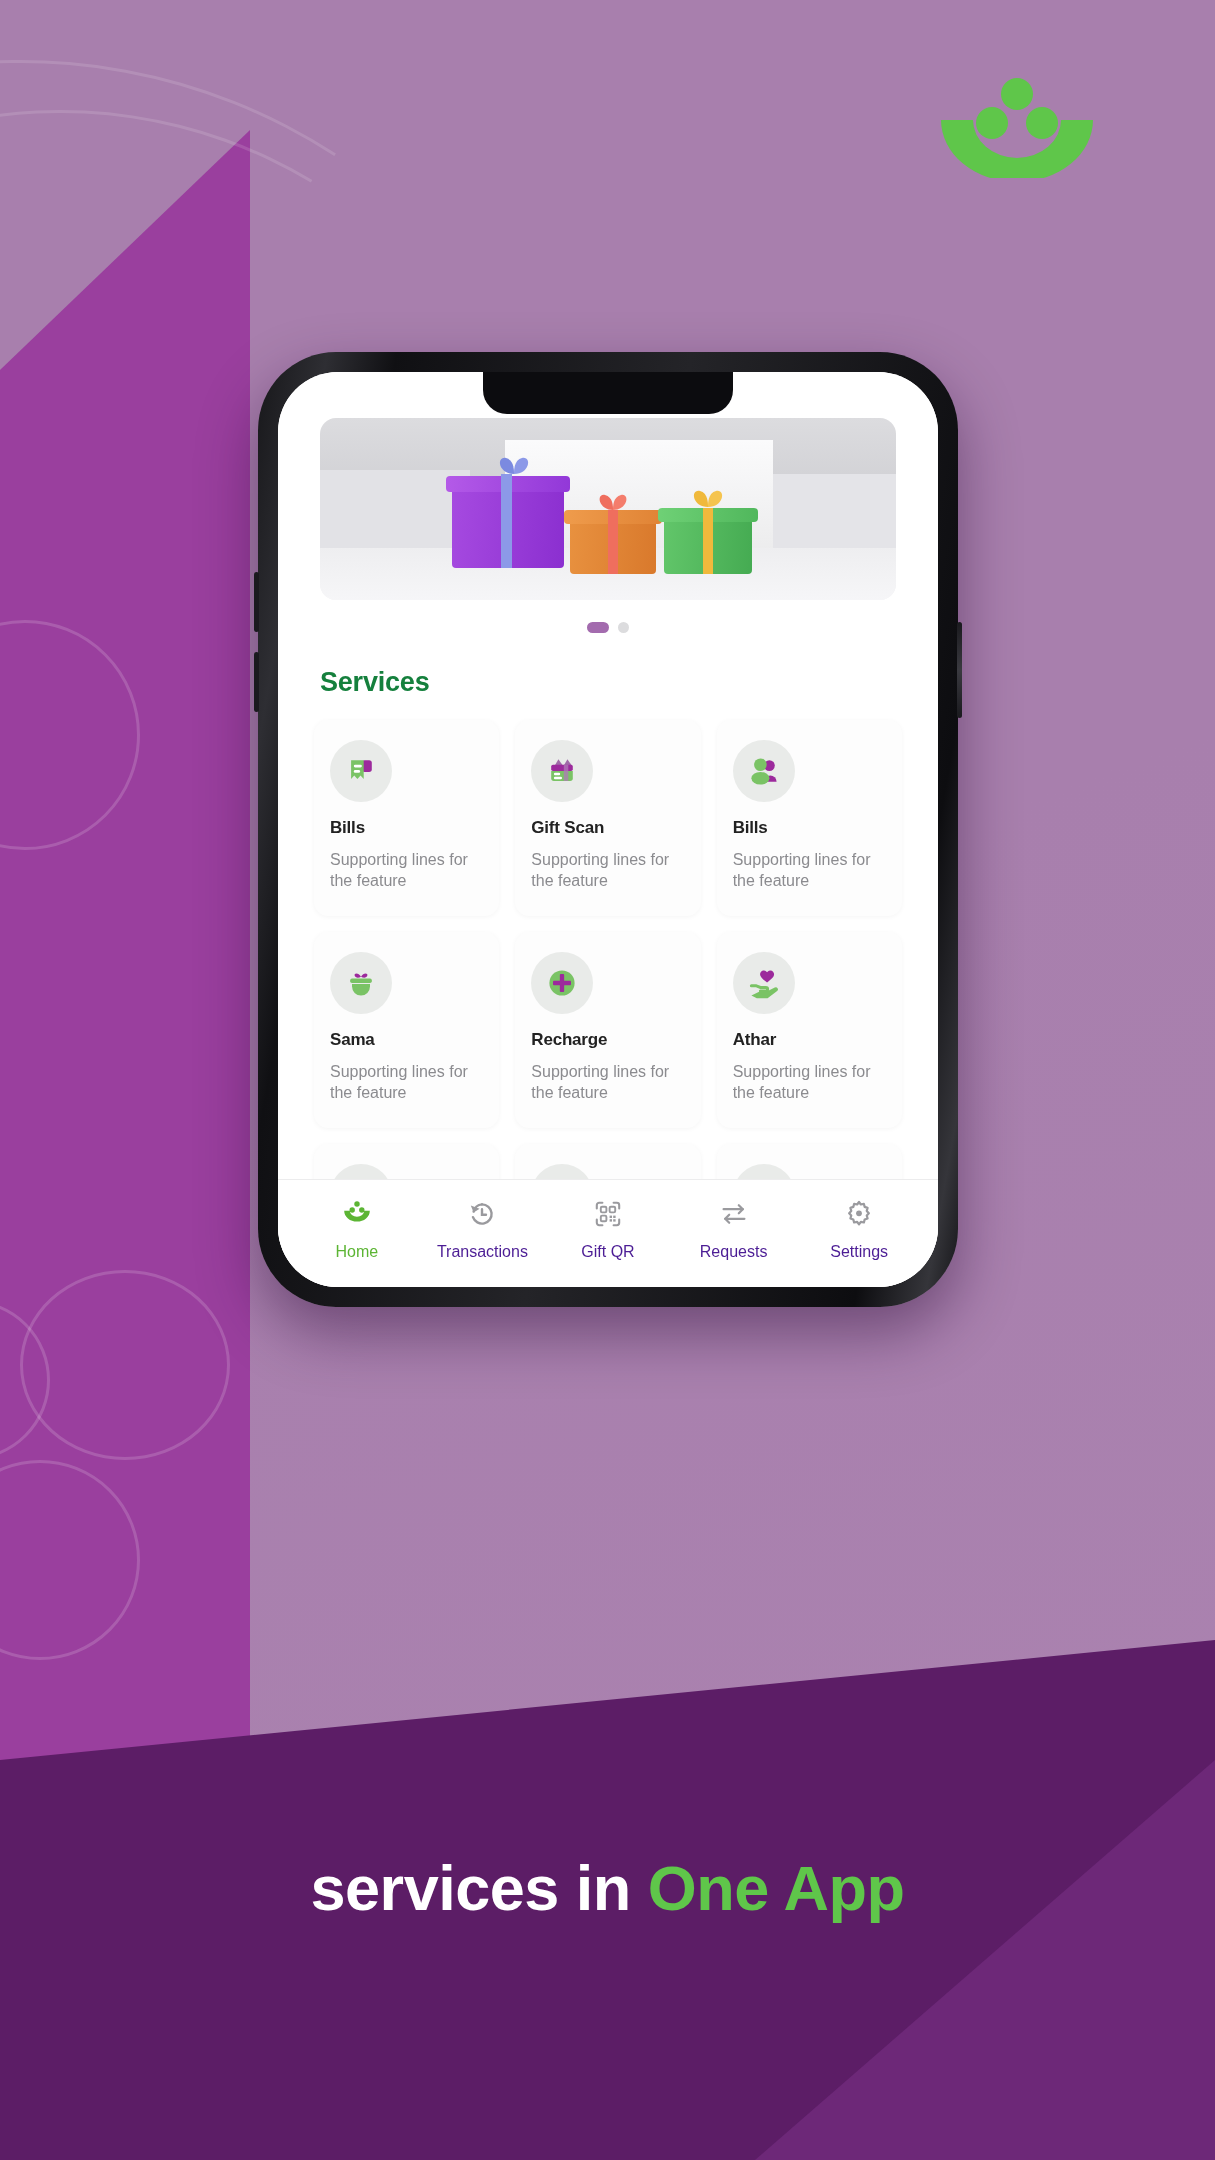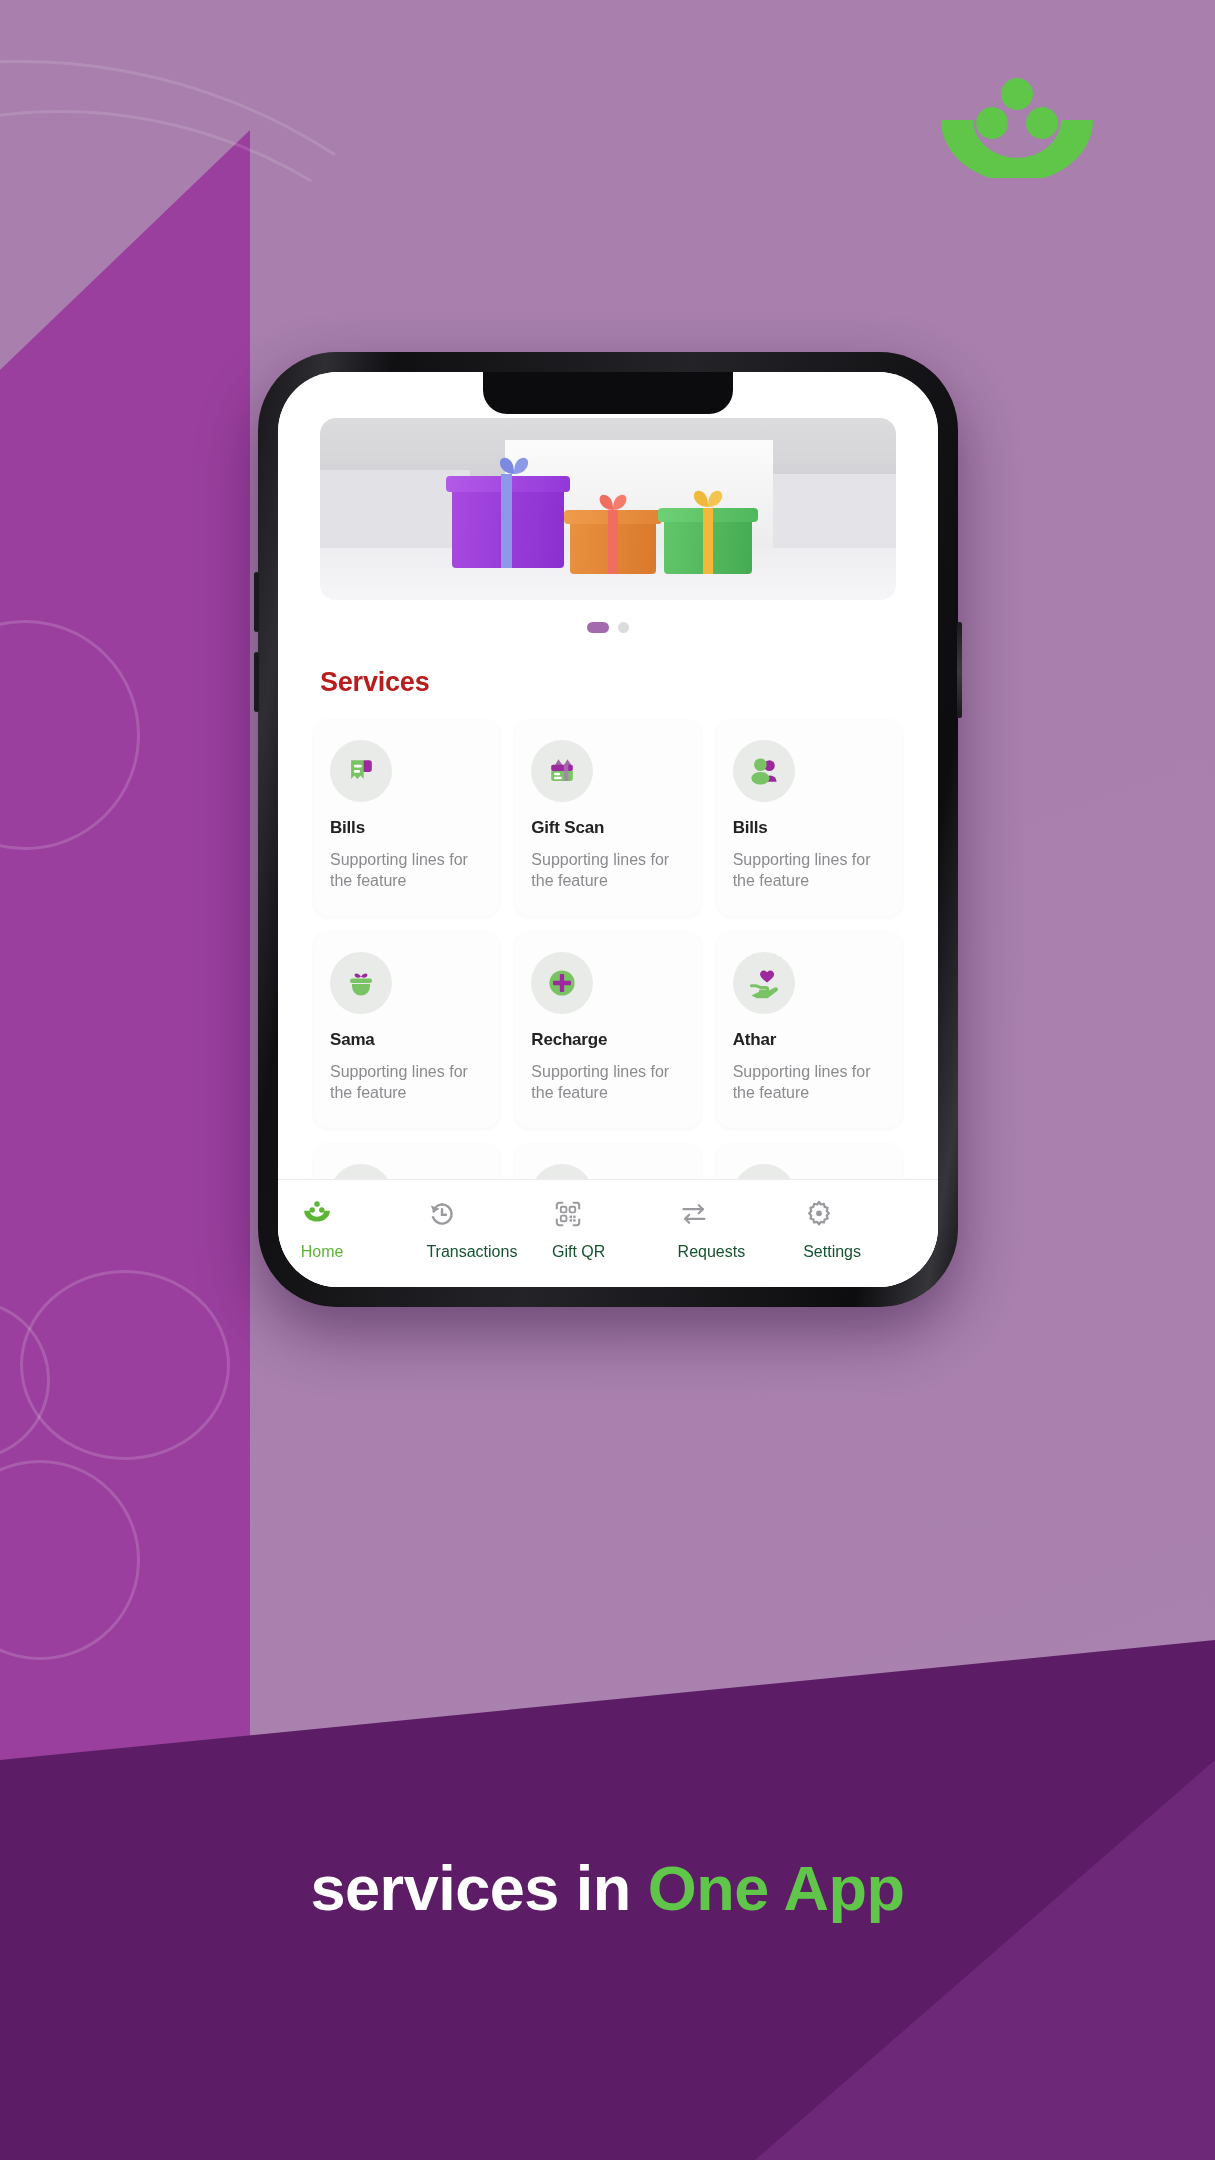--- a/index.html
+++ b/index.html
@@ -91,21 +91,21 @@
   .b-floor { position:absolute; left:0; bottom:0; width:100%; height:52px;
              background:linear-gradient(180deg,#eeeef0,#f6f6f8); }
   .gift { position:absolute; border-radius:4px; }
   .bow  { position:absolute; }
 
   .dots { display:flex; justify-content:center; gap:9px; margin-top:22px; }
   .dot-a { width:22px; height:11px; border-radius:6px; background:#a36bae; }
   .dot-i { width:11px; height:11px; border-radius:50%; background:#dcdcde; }
 
   .services-title {
-    margin:34px 0 0 42px; font-size:27px; font-weight:700; color:#b91c1c;
+    margin:34px 0 0 42px; font-size:27px; font-weight:700; color:#15803d;
     letter-spacing:-0.2px;
   }
 
   .grid {
     margin-top:22px; display:grid;
     grid-template-columns:repeat(3,1fr);
     gap:16px; padding:0 36px;
   }
   .card {
     background:#fdfdfd; border-radius:14px; padding:20px 16px 20px 16px;
@@ -119,22 +119,22 @@
     font-size:17px; font-weight:700; color:#222; line-height:1.17;
     margin-bottom:11px; letter-spacing:-0.2px;
   }
   .card-sub { font-size:16px; color:#8b8b8f; line-height:1.32; }
 
   .bottom-nav {
     height:108px; background:#fff; border-top:1px solid #ececed;
     display:flex; align-items:center; justify-content:space-around;
     padding:0 16px 8px 16px; position:relative; z-index:20;
   }
-  .nav-item { display:flex; flex-direction:column; align-items:flex-start; gap:9px; width:112px; }
-  .nav-label { font-size:16px; color:#14532d; }
+  .nav-item { display:flex; flex-direction:column; align-items:center; gap:9px; width:112px; }
+  .nav-label { font-size:16px; color:#4c1d95; }
   .nav-item.active .nav-label { color:#5cb534; }
 
   
   .caption {
     position:absolute; left:0; right:0; top:1850px;
     text-align:center; color:#ffffff;
     font-size:63px; font-weight:700; line-height:1.22; letter-spacing:-0.5px;
   }
   .caption .hl { color:#5fc64a; }
 </style>

